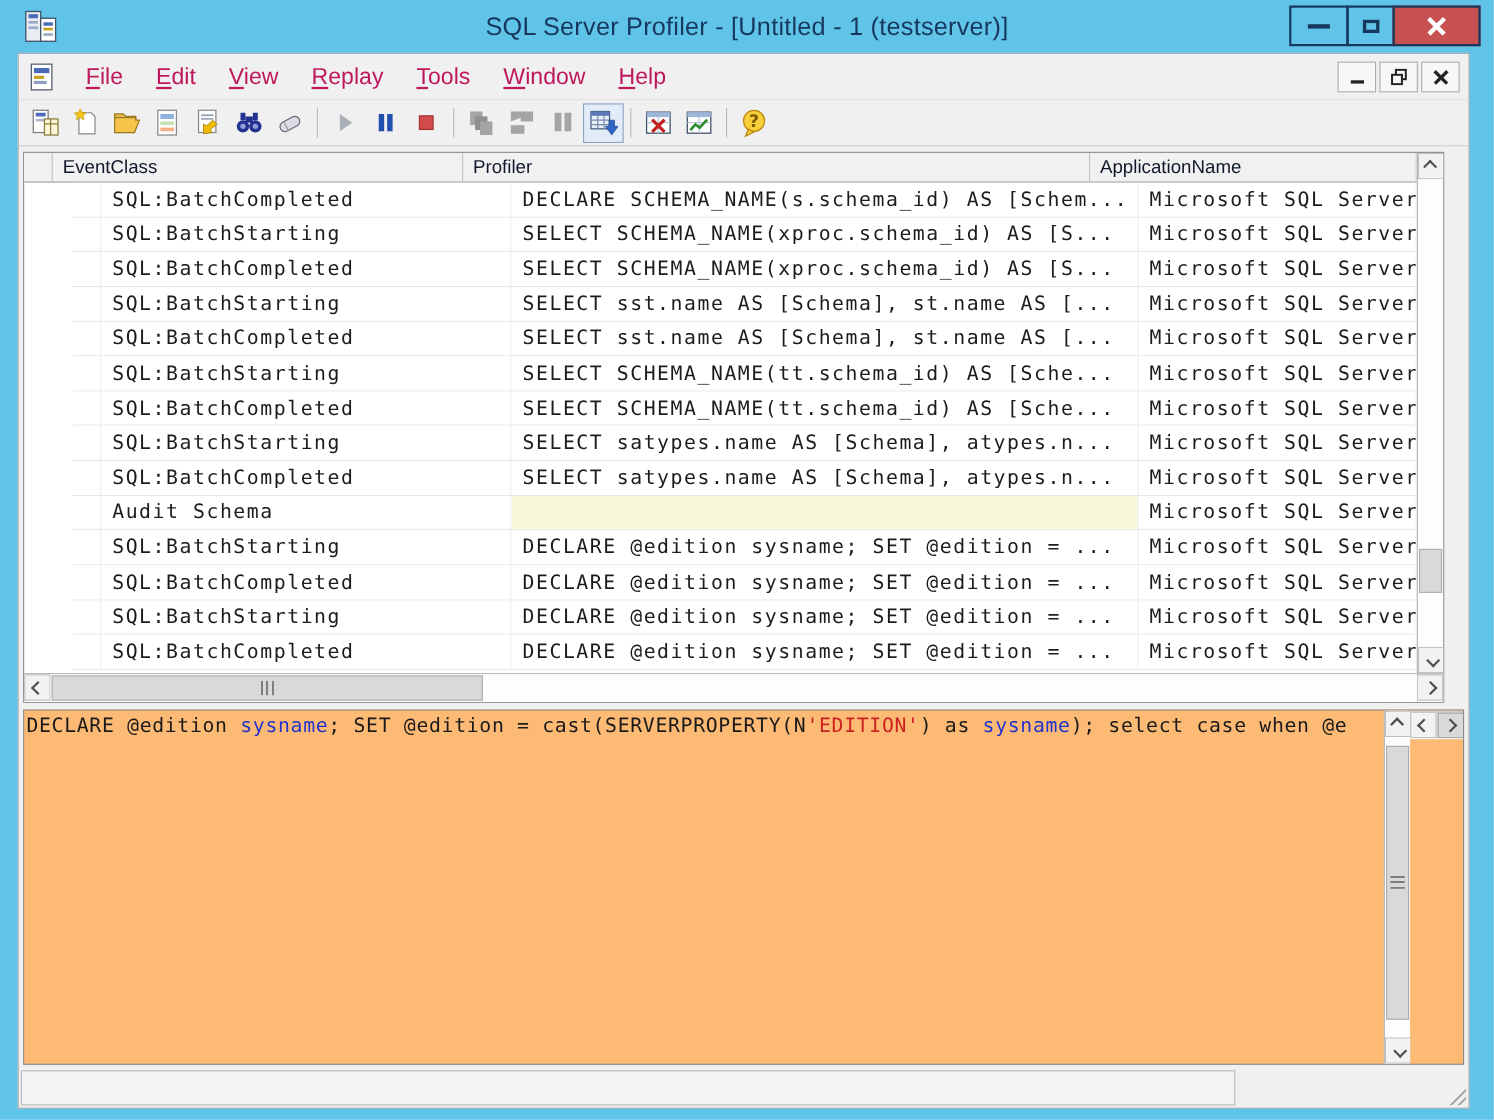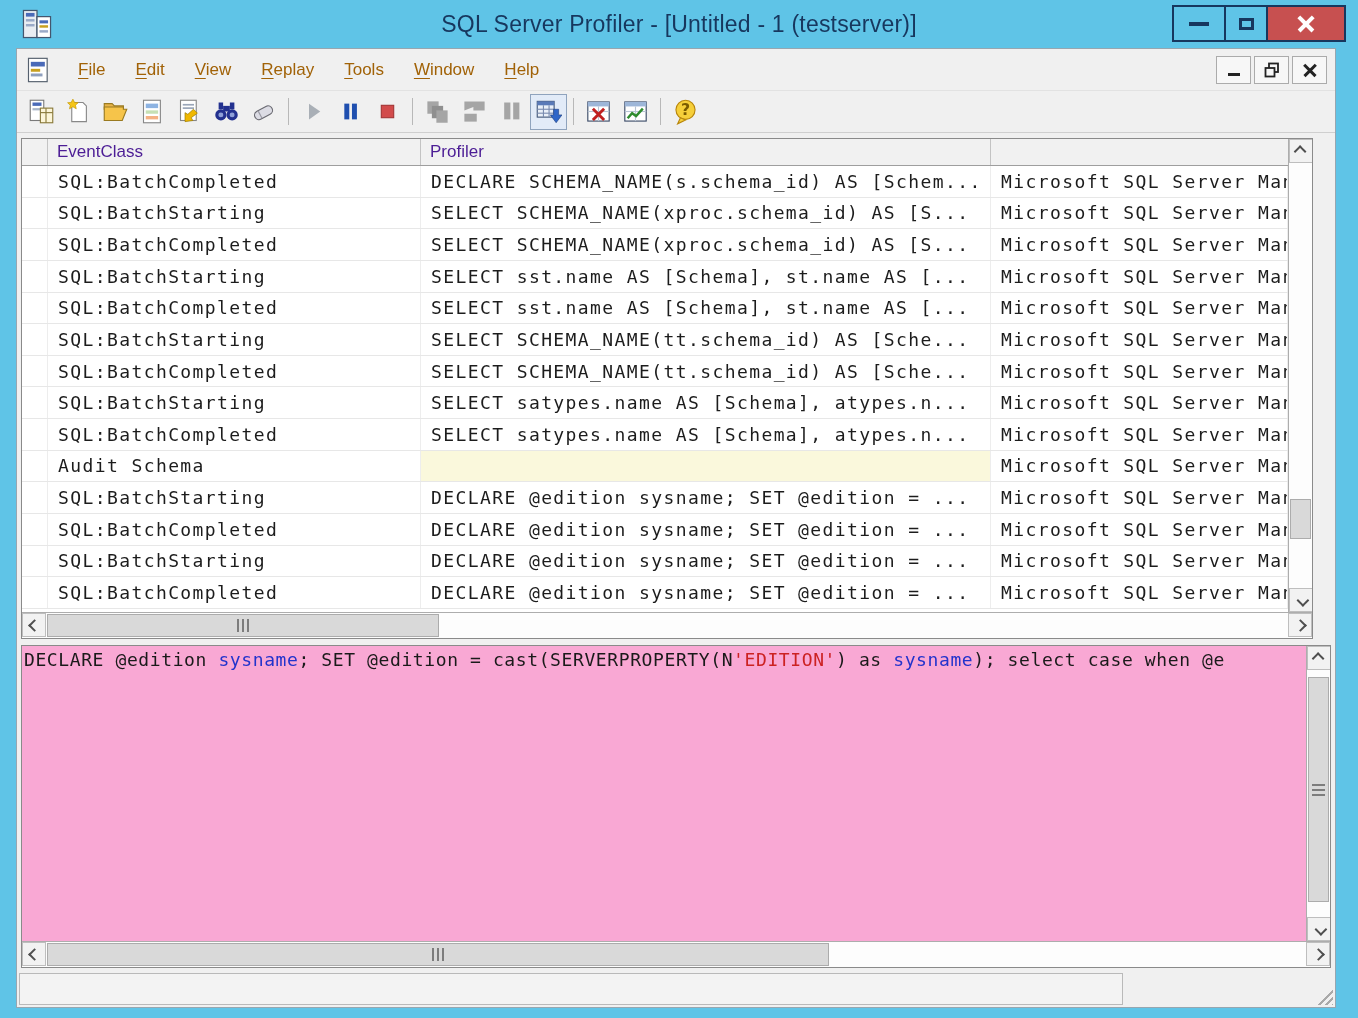--- a/index.html
+++ b/index.html
@@ -25,21 +25,21 @@
     width:20px; height:3.6px; background:#fff; }
   .g-x::before { transform:rotate(45deg);} .g-x::after { transform:rotate(-45deg);}
 
   
   .app-body { position:absolute; left:16px; right:22px; top:48px; bottom:10px;
     background:#F0F0F0; border:1px solid #97A6B0; display:flex; flex-direction:column; }
 
   
   .menubar { height:42px; display:flex; align-items:center; padding:0 8px;
     position:relative; border-bottom:1px solid #E2E2E2; }
-  .menu-item { padding:5px 15px; font-size:17px; color:#a16207; cursor:default; }
+  .menu-item { padding:5px 15px; font-size:21px; color:#be185d; cursor:default; }
   .menu-item u { text-decoration:underline; text-underline-offset:3px; }
   .mdi-icon { margin-right:10px; }
   .mdi-controls { position:absolute; right:8px; top:7px; display:flex; gap:3px; }
   .mdi-btn { width:35px; height:28px; border:1px solid #ABABAB; background:#F7F7F7;
     display:flex; align-items:center; justify-content:center; }
   .mg-min { width:12px; height:3px; background:#222; margin-top:8px; }
   .mg-x { position:relative; width:14px; height:14px; }
   .mg-x::before,.mg-x::after { content:""; position:absolute; left:-1px; top:6px;
     width:16px; height:2.6px; background:#222; }
   .mg-x::before { transform:rotate(45deg);} .mg-x::after { transform:rotate(-45deg);}
@@ -54,26 +54,26 @@
 
   
   .client { flex:1; padding:5px 4px 2px 4px; display:flex; flex-direction:column; overflow:hidden; }
 
   
   .grid-panel { border:1px solid #8A8A8A; background:#fff; height:501px;
     display:flex; flex-direction:column; margin-right:18px; }
   .grid-main { flex:1; display:flex; overflow:hidden; }
   .grid-content { flex:1; display:flex; flex-direction:column; overflow:hidden; }
   .grid-header { height:27px; display:flex; background:#F1F1F1;
-    border-bottom:1px solid #9E9E9E; font-size:17px; color:#4c1d95; flex:none; }
+    border-bottom:1px solid #9E9E9E; font-size:17px; color:#0f172a; flex:none; }
   .gh-cell { border-right:1px solid #C3C3C3; display:flex; align-items:center;
     padding-left:9px; overflow:hidden; white-space:nowrap; }
   .w-sel { width:26px; flex:none; } .w-c1 { width:373px; flex:none; }
   .w-c2 { width:570px; flex:none; } .w-c3 { flex:1; }
-  .grid-rows { flex:1; overflow:hidden; }
+  .grid-rows { flex:1; overflow:hidden;padding-left:44px; }
   .grid-row { height:31.64px; display:flex;
     font-family:"DejaVu Sans Mono","Liberation Mono",monospace;
     font-size:18px; letter-spacing:1.4px; color:#1C1C1C;
     border-bottom:1px solid #E7E7E7; background:#fff; }
   .cell { display:flex; align-items:center; padding-left:10px; overflow:hidden;
     white-space:pre; border-right:1px solid #EDEDED; }
   .cell.hl { background:#FAF8DC; }
 
   
   .vscroll { width:24px; flex:none; border-left:1px solid #ADADAD; background:#fff;
@@ -96,22 +96,22 @@
   .chev.up { transform:rotate(135deg) translate(1px,1px); }
   .chev.down { transform:rotate(-45deg) translate(1px,1px); }
   .chev.left { transform:rotate(45deg); }
   .chev.right { transform:rotate(-135deg); }
   .grip-v { width:12px; height:13px;
     background:repeating-linear-gradient(90deg,#7D7D7D 0 2px,transparent 2px 5px); }
   .grip-h { width:13px; height:12px;
     background:repeating-linear-gradient(0deg,#7D7D7D 0 2px,transparent 2px 5px); }
 
   
-  .detail-panel { flex:1; border:1px solid #8A8A8A; background:#f9a8d4; margin-top:6px;
-    display:flex; flex-direction:column; overflow:hidden; }
+  .detail-panel { flex:1; border:1px solid #8A8A8A; background:#fdba74; margin-top:6px;
+    display:flex; overflow:hidden; }
   .detail-main { flex:1; display:flex; overflow:hidden; }
   .sql-text { flex:1; padding:3px 2px; overflow:hidden;
     font-family:"DejaVu Sans Mono","Liberation Mono",monospace;
     font-size:18px; letter-spacing:.6px; line-height:1.22; color:#1A1A1A; }
   .sql-line { white-space:pre; overflow:hidden; }
   .sql-default { color:#1A1A1A; }
   .sql-type { color:#2233CC; }
   .sql-string { color:#CC2222; }
 
   
@@ -326,20 +326,21 @@
 
     <div class="client">
 
       <div class="grid-panel">
         <div class="grid-main">
           <div class="grid-content">
             <div class="grid-header">
               <div class="gh-cell w-sel"></div>
               <div class="gh-cell w-c1">EventClass</div>
               <div class="gh-cell w-c2">Profiler</div>
+              <div class="gh-cell w-c3">ApplicationName</div>
             </div>
             <div class="grid-rows">
                 <div class="grid-row">
     <div class="cell w-sel"></div>
     <div class="cell w-c1">SQL:BatchCompleted</div>
     <div class="cell w-c2">DECLARE SCHEMA_NAME(s.schema_id) AS [Schem...</div>
     <div class="cell w-c3">Microsoft SQL Server Mana</div>
   </div>
                 <div class="grid-row">
     <div class="cell w-sel"></div>

